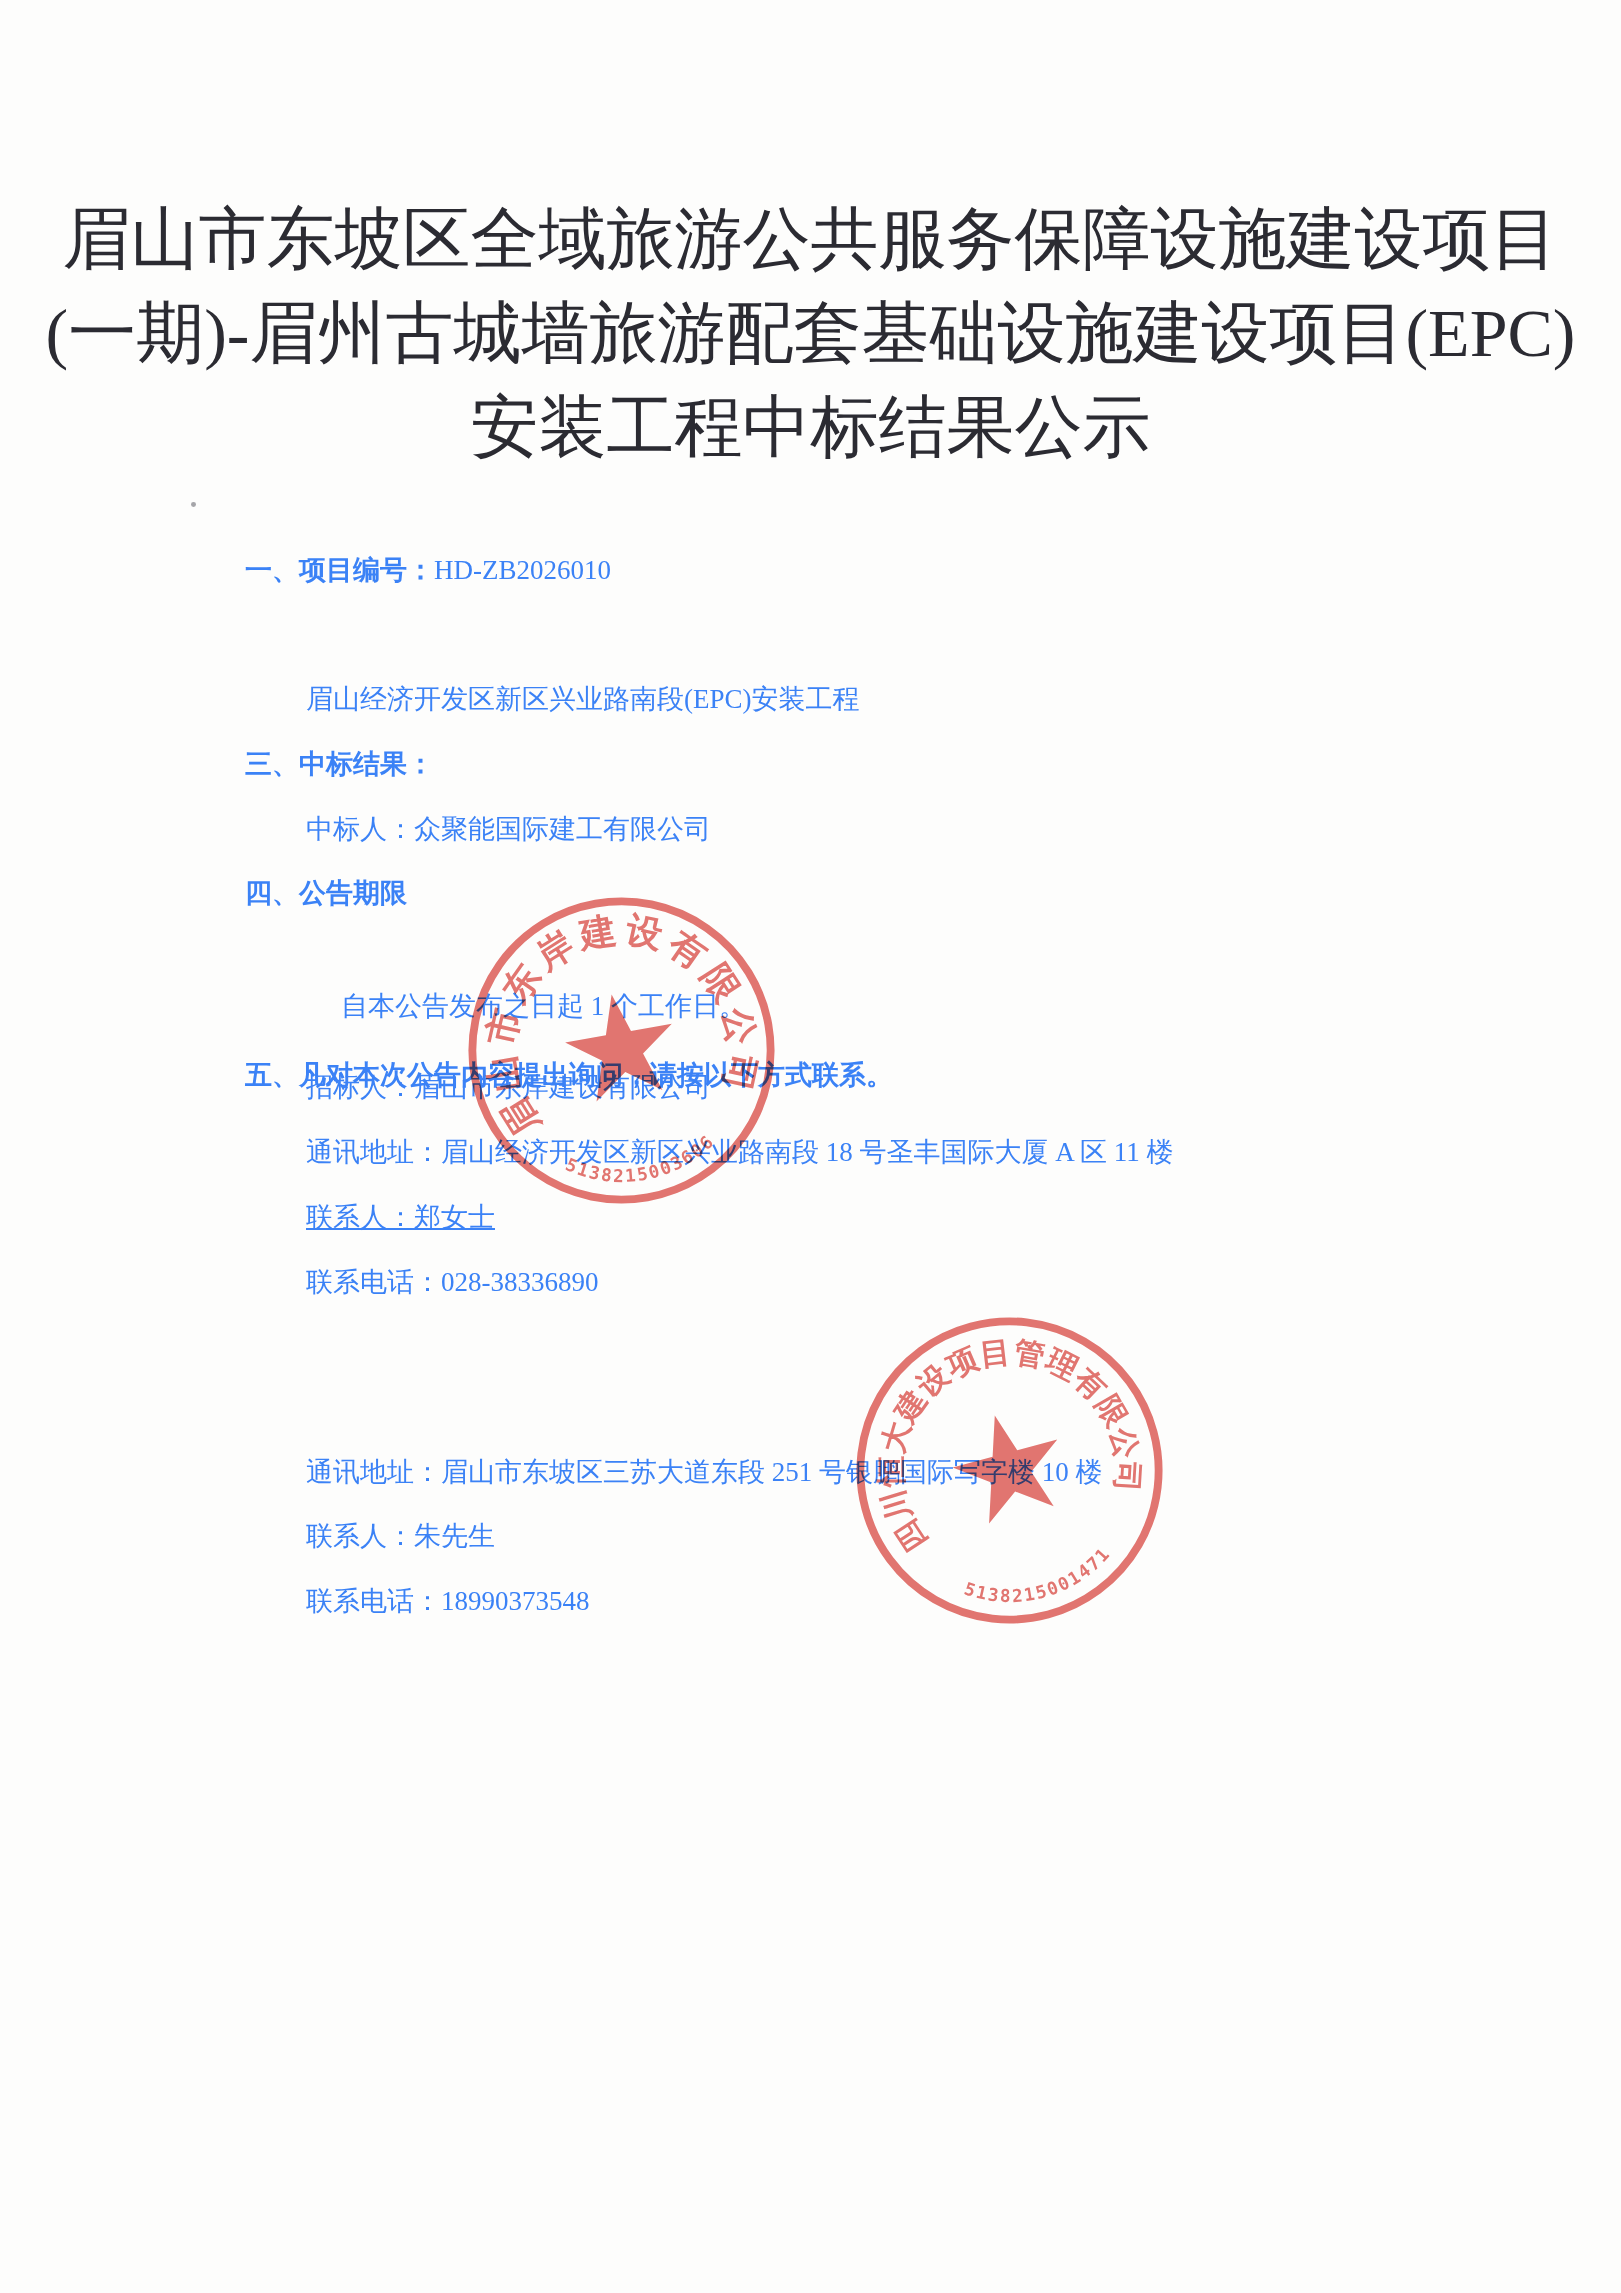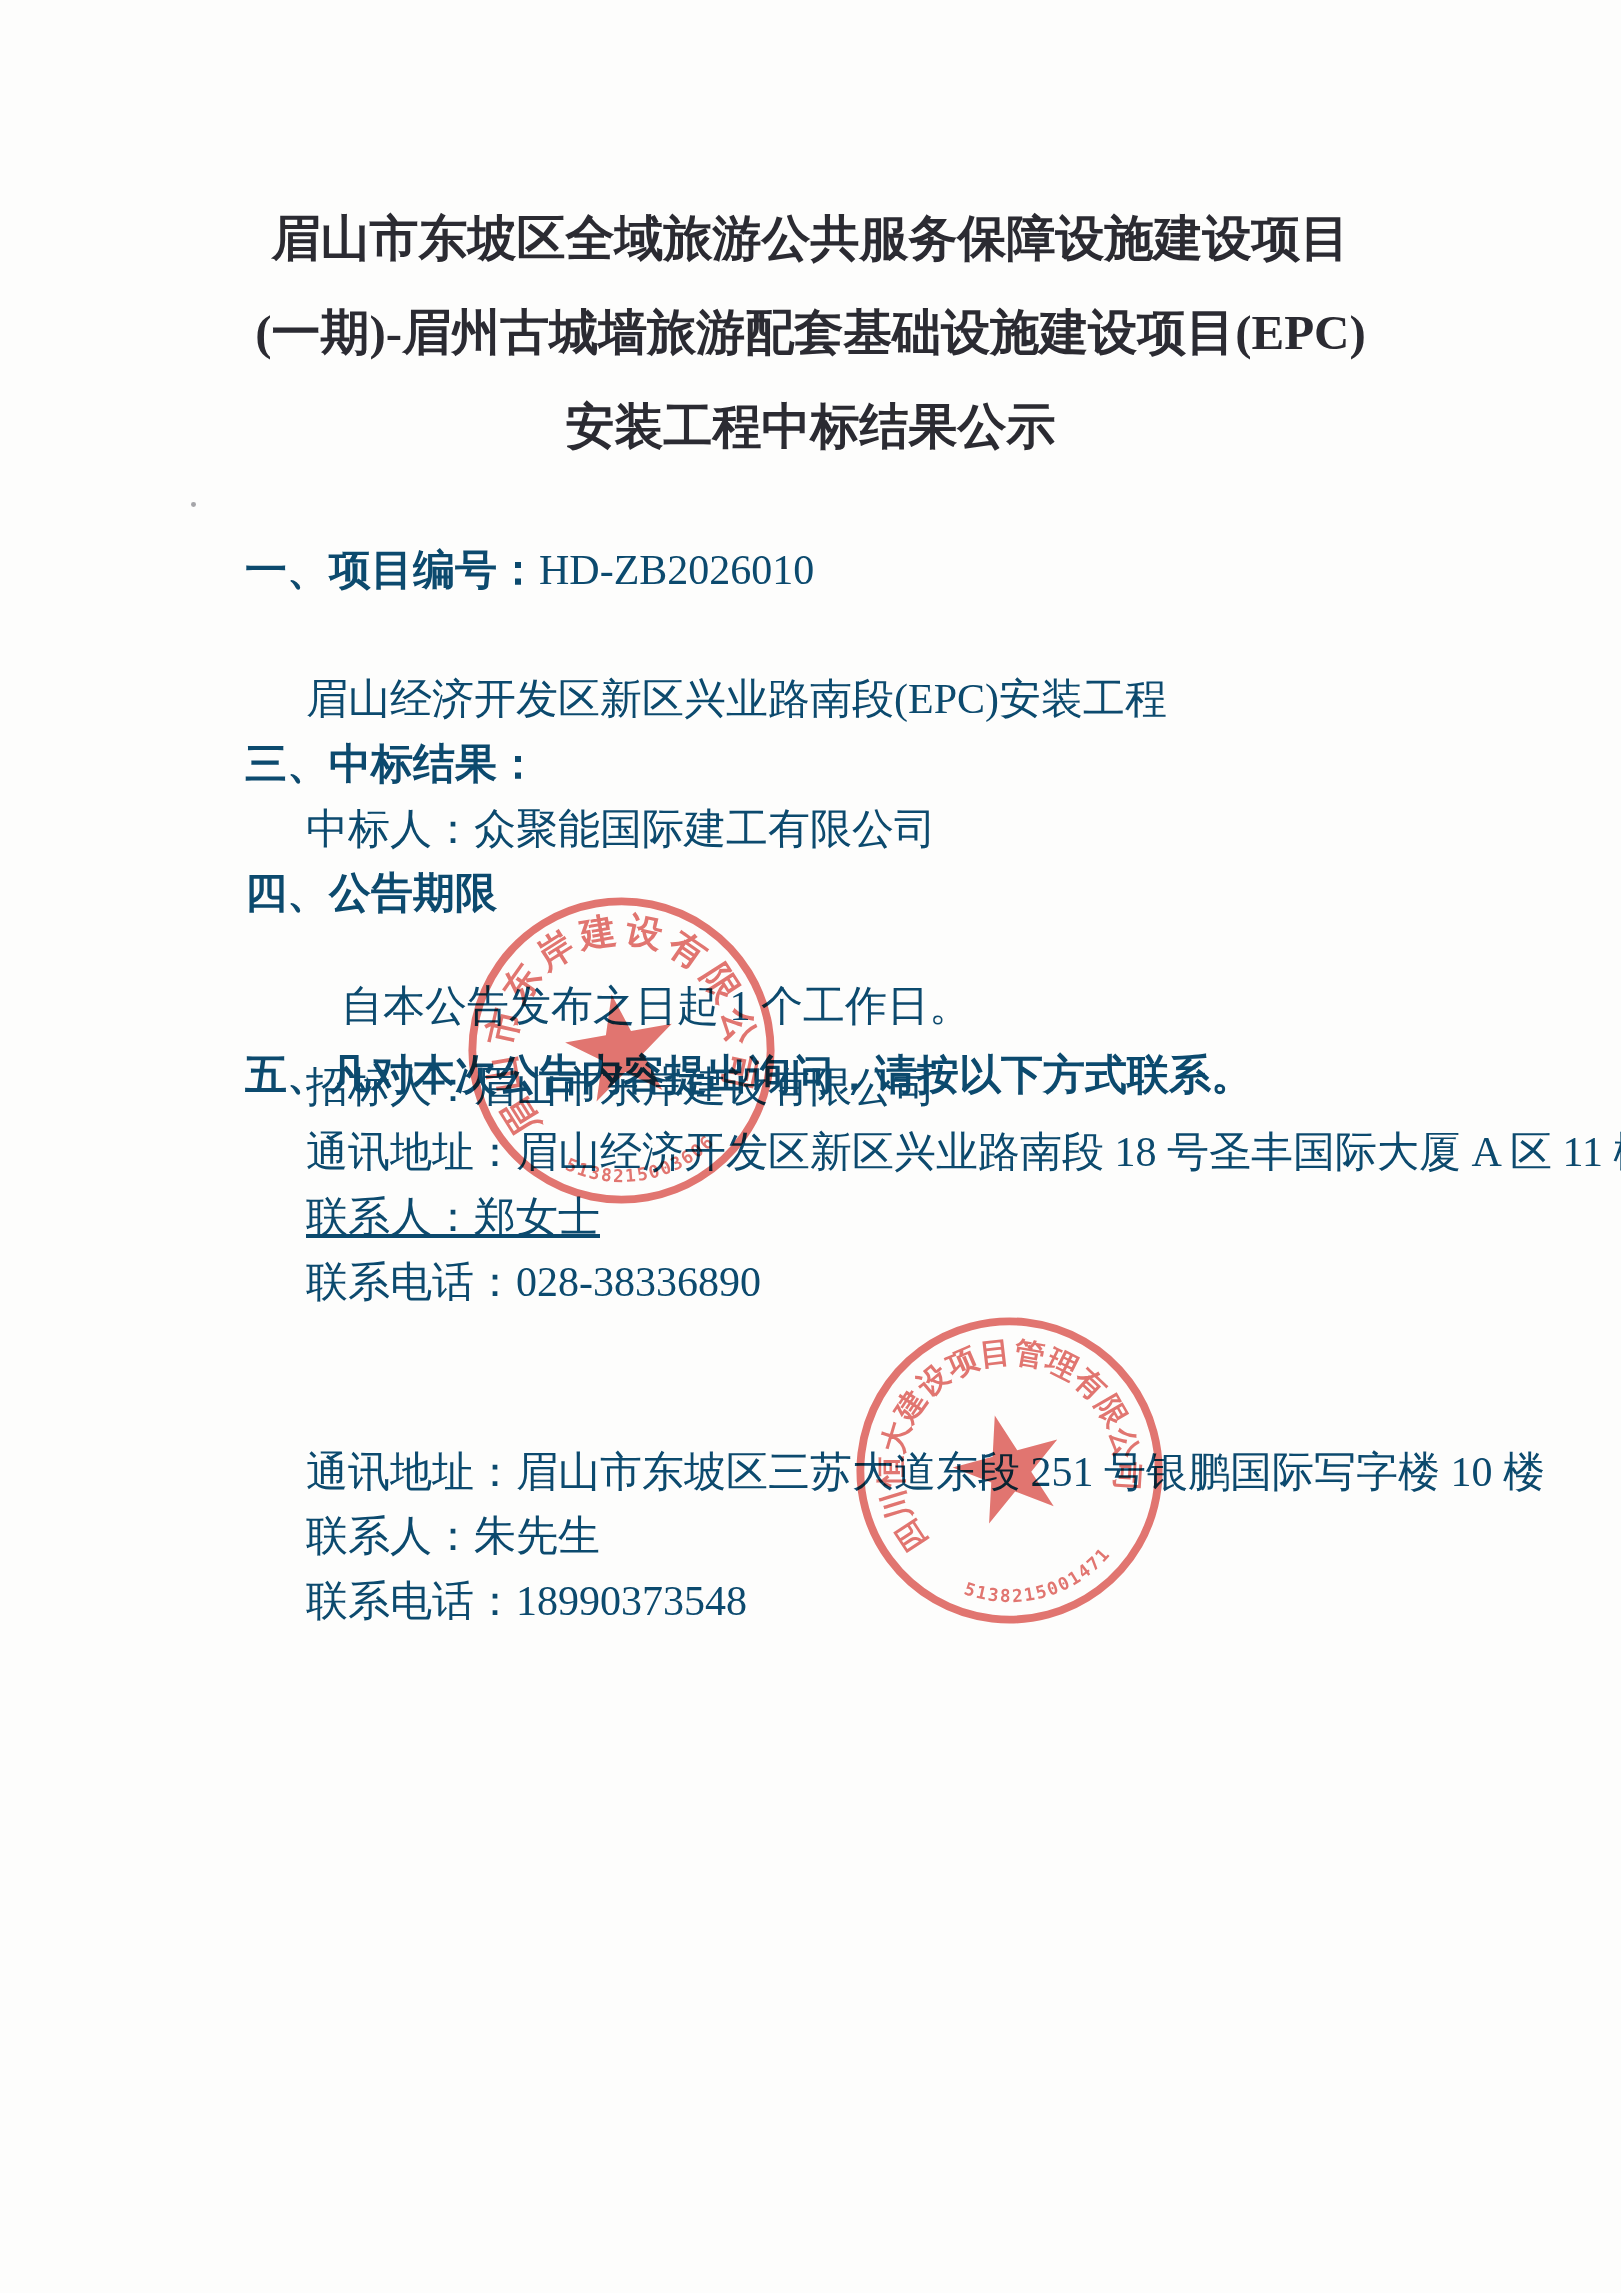--- a/index.html
+++ b/index.html
@@ -15,33 +15,33 @@
     color: #2c2c33;
   }
   .title-block {
     position: absolute;
     top: 192px;
     left: 0;
     width: 100%;
     text-align: center;
   }
   .title-line {
-    font-size: 49px;
-    font-weight: 700;
+    font-size: 68px;
+    font-weight: 400;
     letter-spacing: 0px;
     line-height: 94px;
     color: #2b2b32;
     white-space: nowrap;
   }
   .body-line {
     position: absolute;
-    font-size: 42px;
+    font-size: 27px;
     line-height: 47px;
     white-space: nowrap;
-    color: #0c4a6e;
+    color: #3b82f6;
   }
   .body-line .seg-bold { font-weight: 700; }
   .body-line .seg-normal { font-weight: 400; }
   .indent-0 { left: 245px; }
   .indent-1 { left: 306px; }
   .indent-2 { left: 341px; margin-top: 48px; }
   .l0  { top: 547px; }
   .l1  { top: 612px; }
   .l2  { top: 676px; }
   .l3  { top: 741px; }

